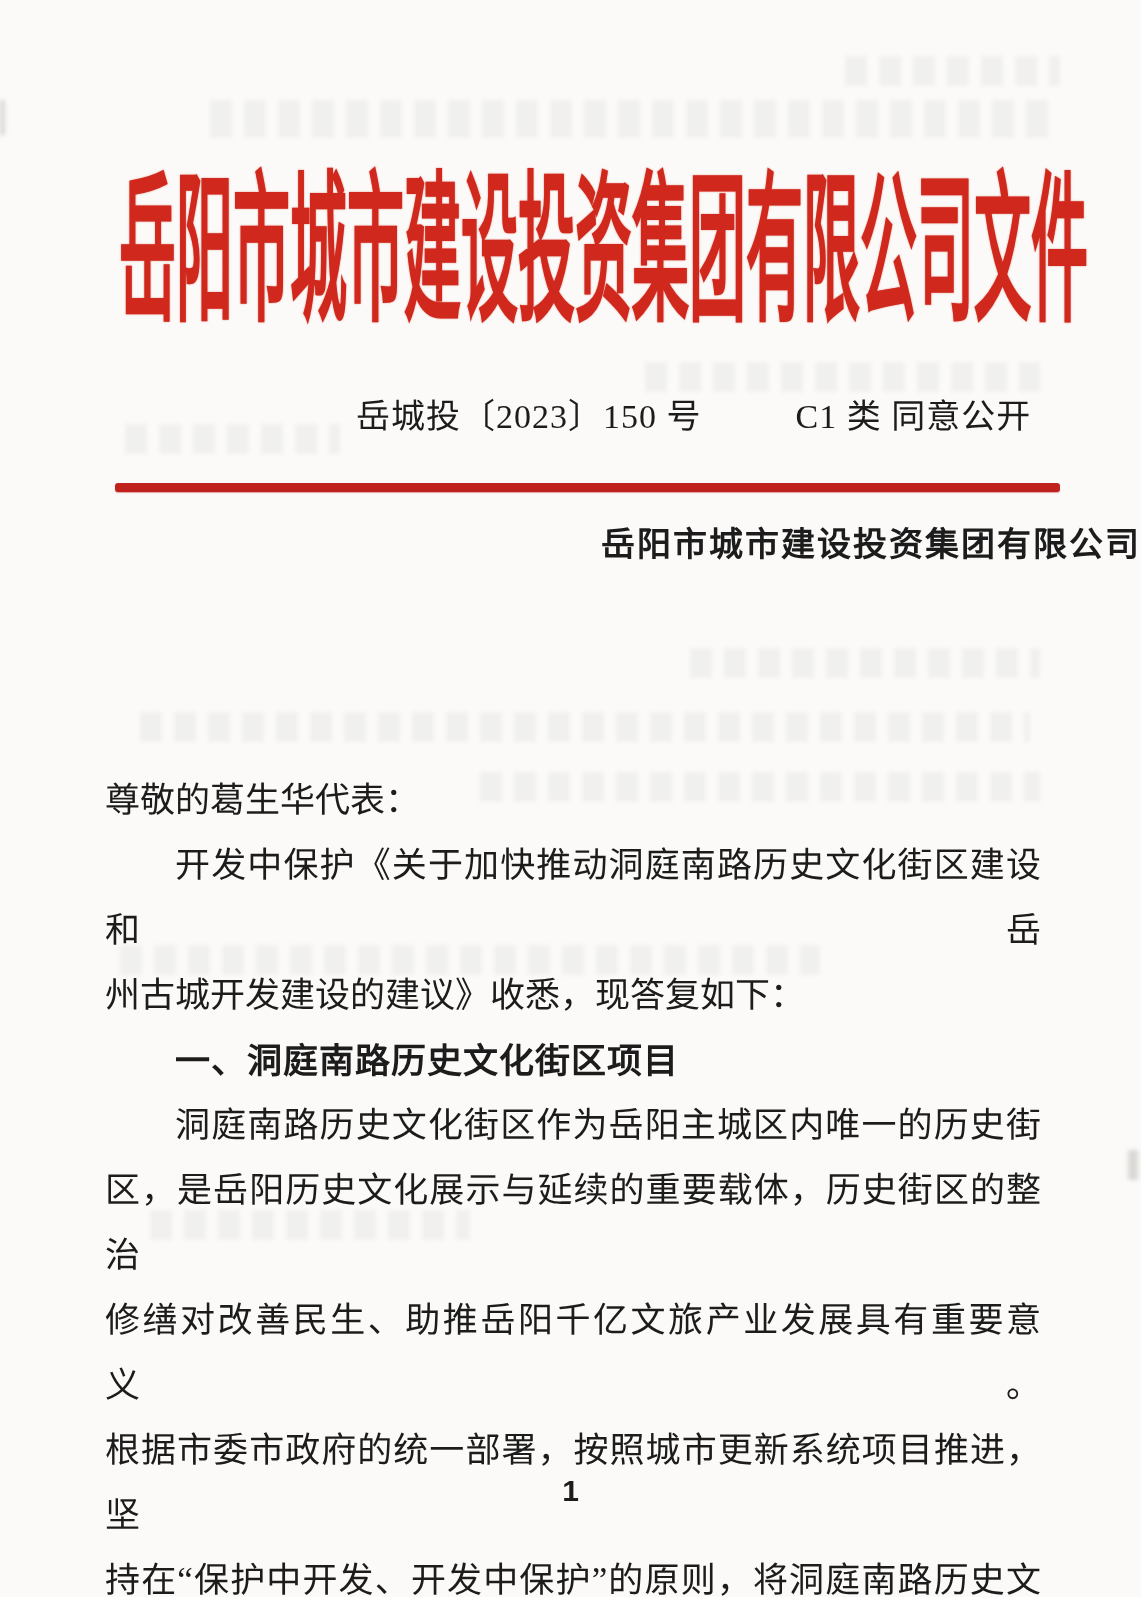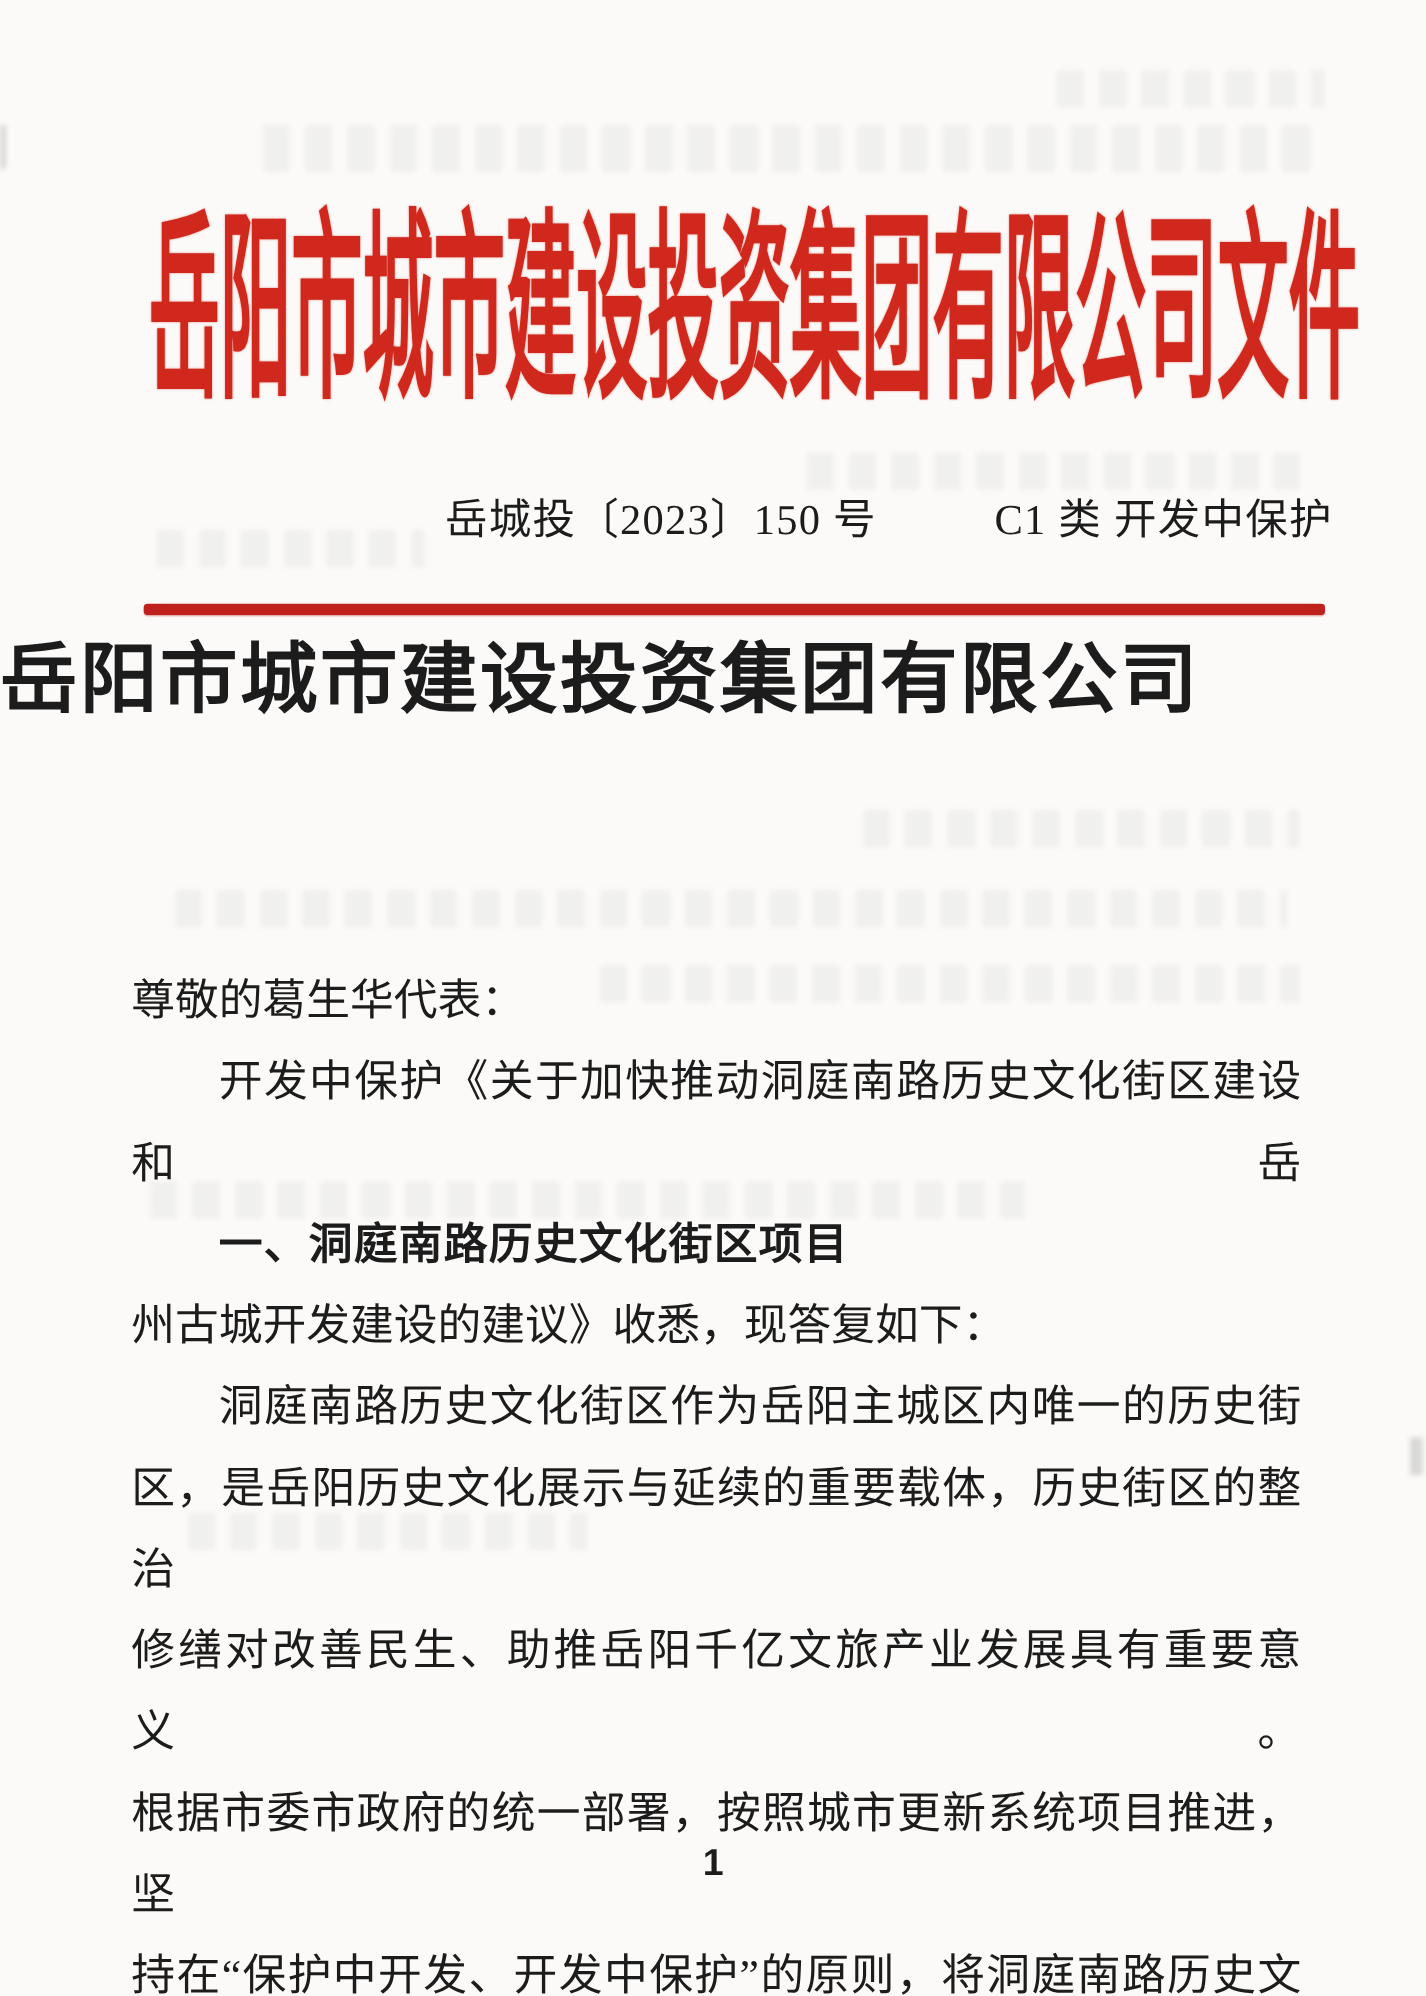--- a/index.html
+++ b/index.html
@@ -67,23 +67,23 @@
     position:absolute;
     top:483px;left:115px;
     width:945px;height:9px;
     background:var(--red-rule);
     border-radius:3px;
     box-shadow:0 1px 1px rgba(191,34,29,.4);
   }
   .doc-title{
     position:absolute;
     top:512px;left:0;width:100%;
-    text-align:left;
+    text-align:right;
     font-weight:bold;
-    font-size:62px;
+    font-size:34px;
     line-height:66px;
     letter-spacing:2px;
     white-space:nowrap;
   }
   .doc-title-line3{letter-spacing:18px;}
   .body-text{
     position:absolute;
     top:768px;left:105px;
     width:936px;
     font-size:35px;
@@ -128,34 +128,34 @@
   <div class="ghost" style="top:1210px;left:150px;width:320px;"></div>
   <div class="edge-smudge" style="top:1150px;left:1128px;width:10px;height:30px;"></div>
   <div class="edge-smudge" style="top:100px;left:0;width:5px;height:35px;"></div>
 
   <div class="red-header">
     <span class="red-header-text">岳阳市城市建设投资集团有限公司文件</span>
   </div>
 
   <div class="docnum-row">
     <span class="docnum">岳城投〔2023〕150 号</span>
-    <span class="classification">C1 类 开发中保护</span>
+    <span class="classification">C1 类 同意公开</span>
   </div>
 
   <div class="red-rule"></div>
 
   <div class="doc-title">
     <div class="doc-title-line">岳阳市城市建设投资集团有限公司</div>
   </div>
 
   <div class="body-text">
     <div class="bl">尊敬的葛生华代表：</div>
     <div class="bl indent jl">开发中保护《关于加快推动洞庭南路历史文化街区建设和岳</div>
+    <div class="bl">州古城开发建设的建议》收悉，现答复如下：</div>
     <div class="bl indent heading">一、洞庭南路历史文化街区项目</div>
-    <div class="bl">州古城开发建设的建议》收悉，现答复如下：</div>
     <div class="bl indent jl">洞庭南路历史文化街区作为岳阳主城区内唯一的历史街</div>
     <div class="bl jl">区，是岳阳历史文化展示与延续的重要载体，历史街区的整治</div>
     <div class="bl jl">修缮对改善民生、助推岳阳千亿文旅产业发展具有重要意义。</div>
     <div class="bl jl">根据市委市政府的统一部署，按照城市更新系统项目推进，坚</div>
     <div class="bl jl">持在“保护中开发、开发中保护”的原则，将洞庭南路历史文</div>
 
   </div>
 
   <div class="page-number">1</div>
 

